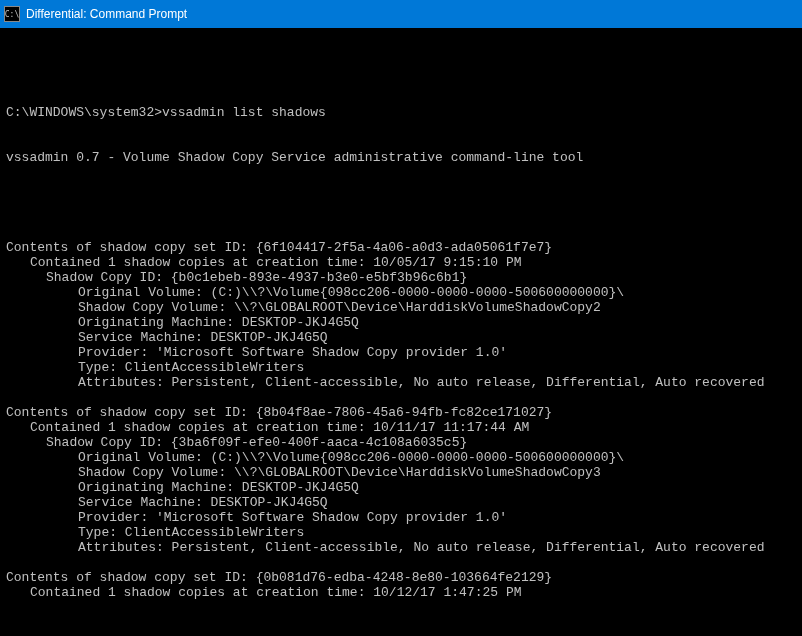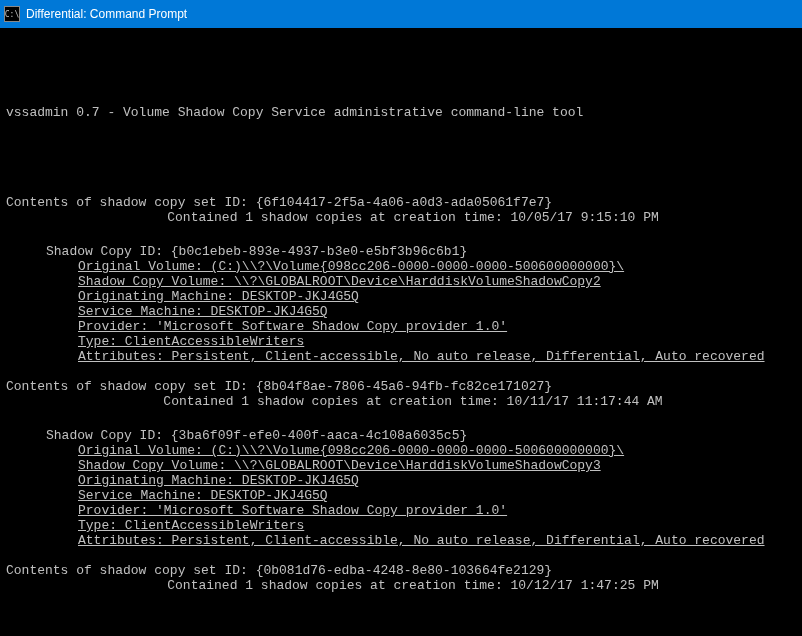--- a/index.html
+++ b/index.html
@@ -36,31 +36,32 @@
       color: #c0c0c0;
     }
     .terminal {
       padding: 2px 6px;
       line-height: 15px;
       white-space: pre;
       color: #c0c0c0;
       font-weight: normal;
     }
     .line { min-height: 15px; }
-    .indent1 { padding-left: 24px; text-align: center; }
-    .indent2 { padding-left: 40px; margin-top: 19px; }
-    .indent3 { padding-left: 72px; text-decoration: underline; }
+    .indent1 { padding-left: 24px; }
+    .indent2 { padding-left: 40px; }
+    .indent3 { padding-left: 72px; }
     .blankline { height: 15px; }
   </style>
 </head>
 <body>
 
 <div class="titlebar">
   <span class="titlebar-icon">C:\</span>
   <span>Differential: Command Prompt</span>
 </div>
 
 <div class="terminal">
   <div class="blankline"></div>
+  <div class="line"><span>C:\WINDOWS\system32&gt;</span><span>vssadmin list shadows</span></div>
   <div class="line">vssadmin 0.7 - Volume Shadow Copy Service administrative command-line tool</div>
   <div class="blankline"></div>
   <div id="sets-container"><div><div class="line">Contents of shadow copy set ID: {6f104417-2f5a-4a06-a0d3-ada05061f7e7}</div><div class="line indent1">Contained 1 shadow copies at creation time: 10/05/17 9:15:10 PM</div><div class="line indent2">Shadow Copy ID: {b0c1ebeb-893e-4937-b3e0-e5bf3b96c6b1}</div><div class="line indent3">Original Volume: (C:)\\?\Volume{098cc206-0000-0000-0000-500600000000}\</div><div class="line indent3">Shadow Copy Volume: \\?\GLOBALROOT\Device\HarddiskVolumeShadowCopy2</div><div class="line indent3">Originating Machine: DESKTOP-JKJ4G5Q</div><div class="line indent3">Service Machine: DESKTOP-JKJ4G5Q</div><div class="line indent3">Provider: 'Microsoft Software Shadow Copy provider 1.0'</div><div class="line indent3">Type: ClientAccessibleWriters</div><div class="line indent3">Attributes: Persistent, Client-accessible, No auto release, Differential, Auto recovered</div><div class="blankline"></div></div><div><div class="line">Contents of shadow copy set ID: {8b04f8ae-7806-45a6-94fb-fc82ce171027}</div><div class="line indent1">Contained 1 shadow copies at creation time: 10/11/17 11:17:44 AM</div><div class="line indent2">Shadow Copy ID: {3ba6f09f-efe0-400f-aaca-4c108a6035c5}</div><div class="line indent3">Original Volume: (C:)\\?\Volume{098cc206-0000-0000-0000-500600000000}\</div><div class="line indent3">Shadow Copy Volume: \\?\GLOBALROOT\Device\HarddiskVolumeShadowCopy3</div><div class="line indent3">Originating Machine: DESKTOP-JKJ4G5Q</div><div class="line indent3">Service Machine: DESKTOP-JKJ4G5Q</div><div class="line indent3">Provider: 'Microsoft Software Shadow Copy provider 1.0'</div><div class="line indent3">Type: ClientAccessibleWriters</div><div class="line indent3">Attributes: Persistent, Client-accessible, No auto release, Differential, Auto recovered</div><div class="blankline"></div></div><div><div class="line">Contents of shadow copy set ID: {0b081d76-edba-4248-8e80-103664fe2129}</div><div class="line indent1">Contained 1 shadow copies at creation time: 10/12/17 1:47:25 PM</div></div></div>
 </div>
 
 </body></html>

